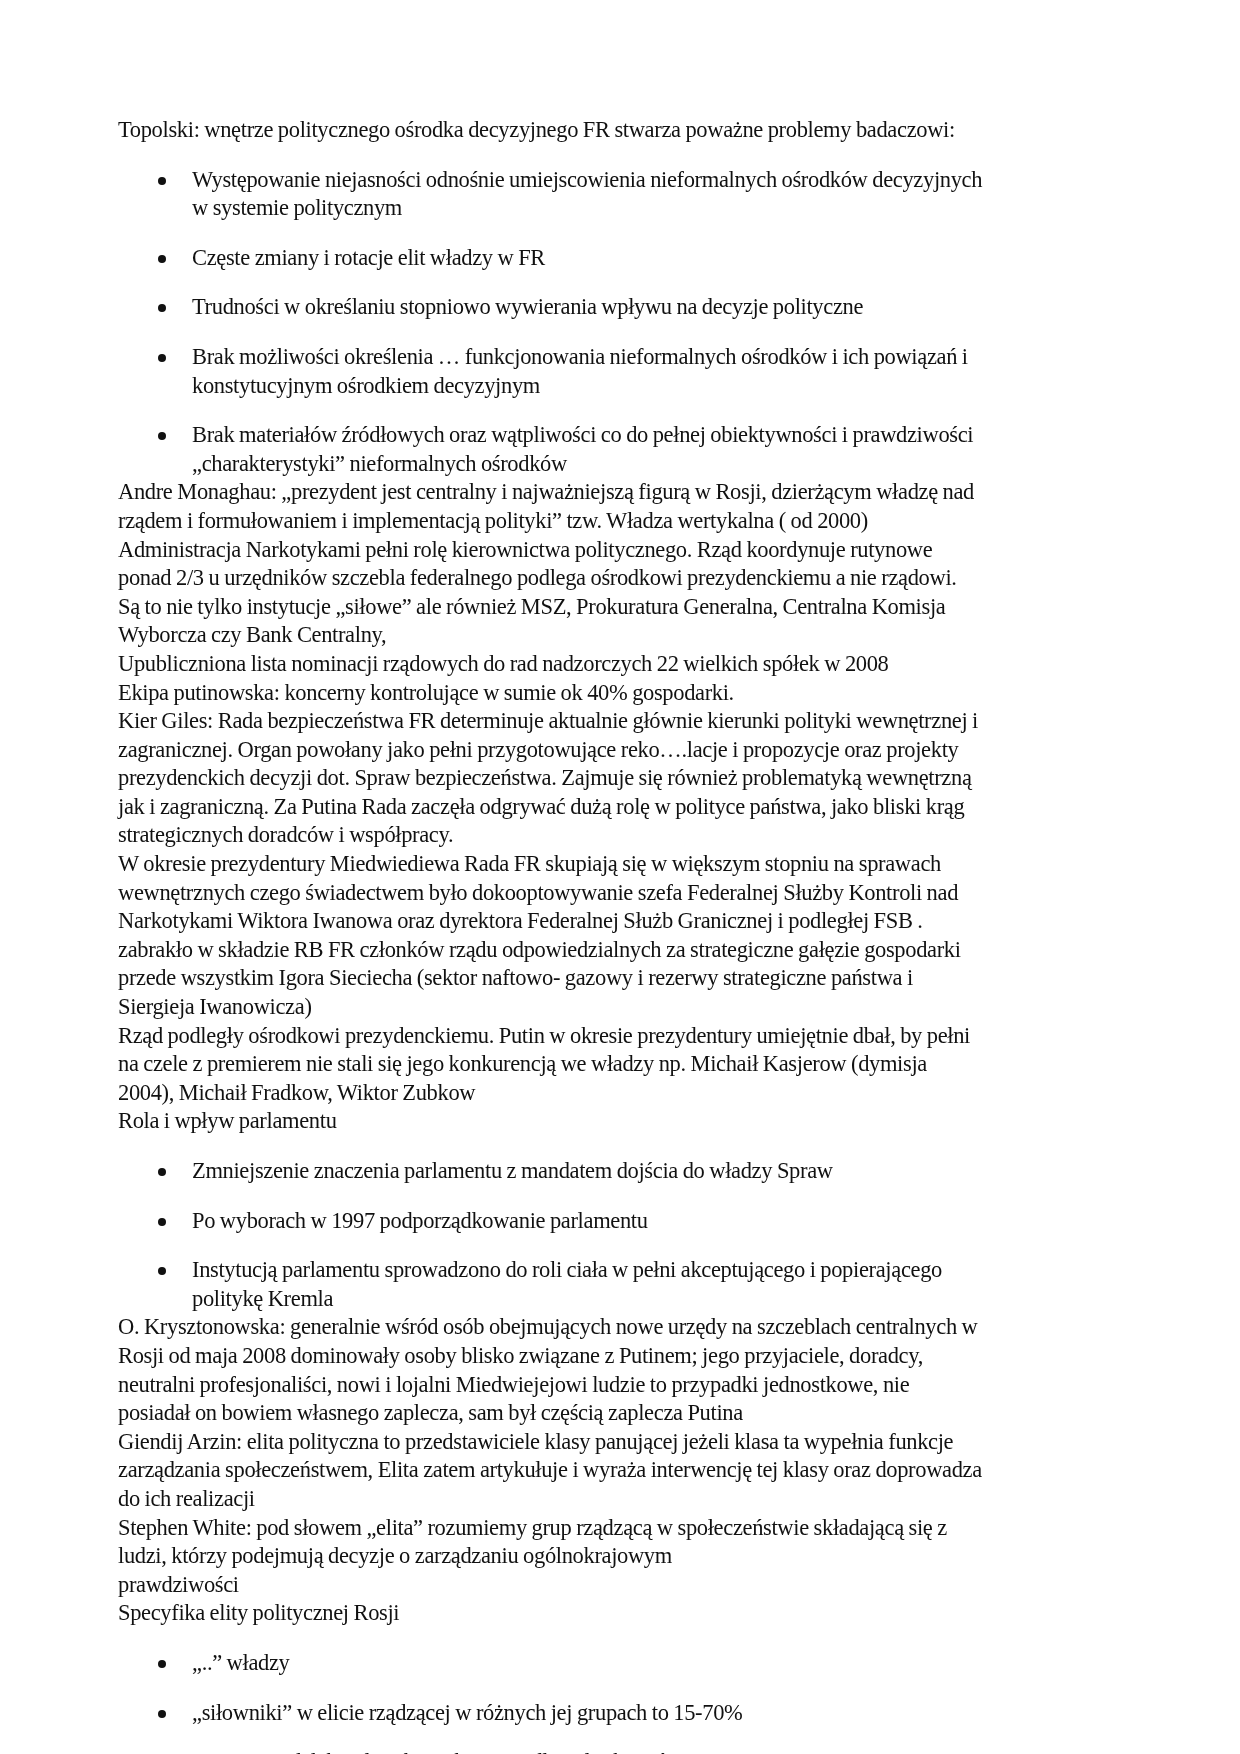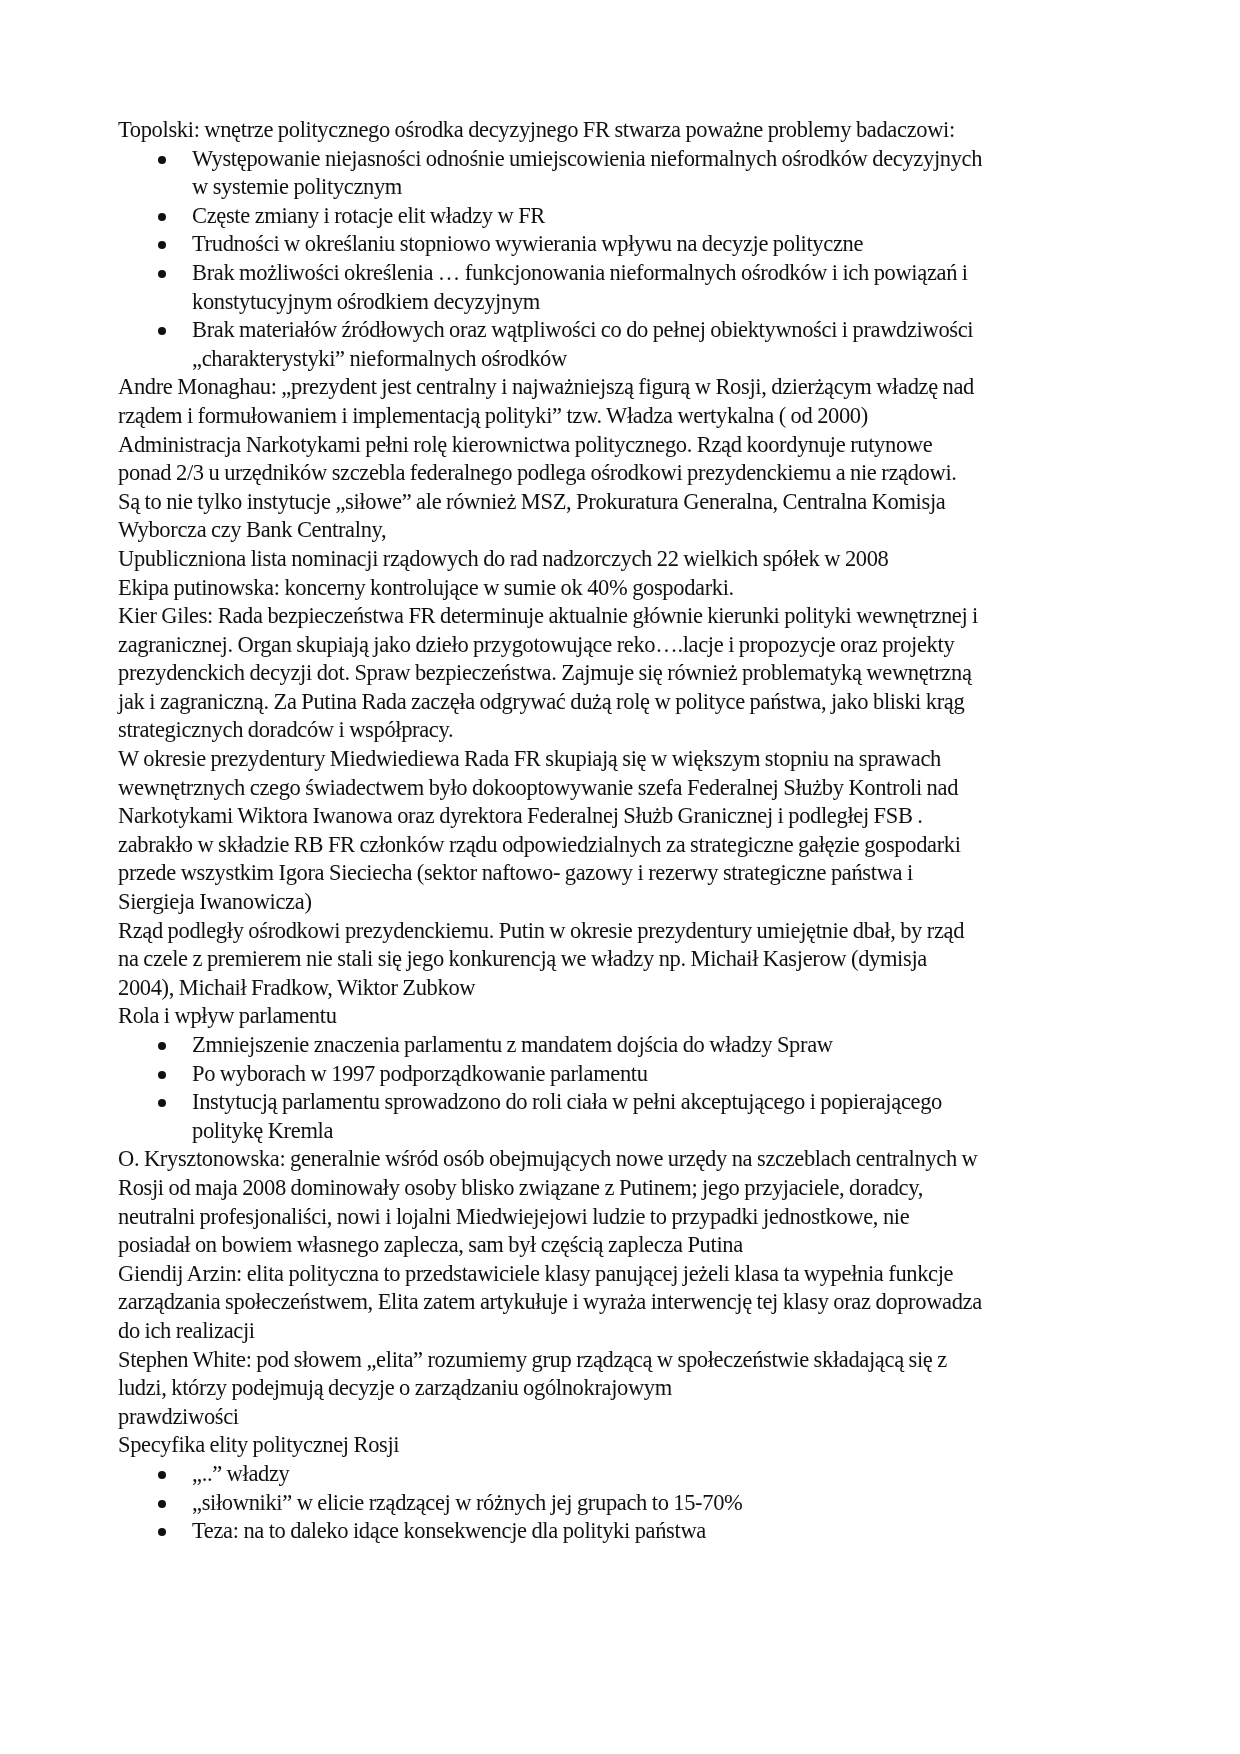--- a/index.html
+++ b/index.html
@@ -10,21 +10,21 @@
       top: 116px;
       width: 1010px;
       font-family: Liberation Serif, serif;
       font-size: 22.5px;
       line-height: 28.6px;
       color: #111111;
       letter-spacing: -0.35px;
       word-spacing: -0.5px;
     }
     .line { white-space: nowrap; height: 28.6px; }
-    .bullet-row { position: relative; padding-left: 74px; }
+    .bullet-row { position: relative; padding-left: 74px; margin-top: 21px; }
     .bullet-dot {
       position: absolute;
       left: 40px;
       top: 11px;
       width: 8px;
       height: 8px;
       border-radius: 50%;
       background: #111111;
     }
   </style>
@@ -69,35 +69,35 @@
       <div class="line">Wyborcza czy Bank Centralny,</div>
     </div>
     <div class="para">
       <div class="line">Upubliczniona lista nominacji rządowych do rad nadzorczych 22 wielkich spółek w 2008</div>
     </div>
     <div class="para">
       <div class="line">Ekipa putinowska: koncerny kontrolujące w sumie ok 40% gospodarki.</div>
     </div>
     <div class="para">
       <div class="line">Kier Giles: Rada bezpieczeństwa FR determinuje aktualnie głównie kierunki polityki wewnętrznej i</div>
-      <div class="line">zagranicznej. Organ skupiają jako dzieło przygotowujące reko….lacje i propozycje oraz projekty</div>
+      <div class="line">zagranicznej. Organ powołany jako pełni przygotowujące reko….lacje i propozycje oraz projekty</div>
       <div class="line">prezydenckich decyzji dot. Spraw bezpieczeństwa. Zajmuje się również problematyką wewnętrzną</div>
       <div class="line">jak i zagraniczną. Za Putina Rada zaczęła odgrywać dużą rolę w polityce państwa, jako bliski krąg</div>
       <div class="line">strategicznych doradców i współpracy.</div>
     </div>
     <div class="para">
       <div class="line">W okresie prezydentury Miedwiediewa Rada FR skupiają się w większym stopniu na sprawach</div>
       <div class="line">wewnętrznych czego świadectwem było dokooptowywanie szefa Federalnej Służby Kontroli nad</div>
       <div class="line">Narkotykami Wiktora Iwanowa oraz dyrektora Federalnej Służb Granicznej i podległej FSB .</div>
       <div class="line">zabrakło w składzie RB FR członków rządu odpowiedzialnych za strategiczne gałęzie gospodarki</div>
       <div class="line">przede wszystkim Igora Sieciecha (sektor naftowo- gazowy i rezerwy strategiczne państwa i</div>
       <div class="line">Siergieja Iwanowicza)</div>
     </div>
     <div class="para">
-      <div class="line">Rząd podległy ośrodkowi prezydenckiemu. Putin w okresie prezydentury umiejętnie dbał, by rząd</div>
+      <div class="line">Rząd podległy ośrodkowi prezydenckiemu. Putin w okresie prezydentury umiejętnie dbał, by pełni</div>
       <div class="line">na czele z premierem nie stali się jego konkurencją we władzy np. Michaił Kasjerow (dymisja</div>
       <div class="line">2004), Michaił Fradkow, Wiktor Zubkow</div>
     </div>
     <div class="para">
       <div class="line">Rola i wpływ parlamentu</div>
     </div>
     <div class="bullet-row">
       <span class="bullet-dot"></span>
       <div class="line">Zmniejszenie znaczenia parlamentu z mandatem dojścia do władzy Spraw</div>
     </div>

